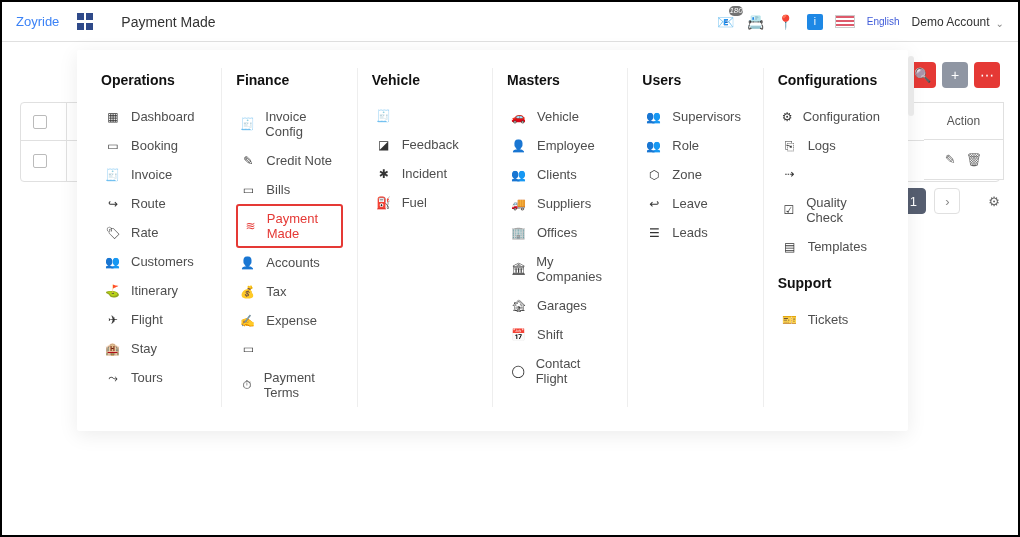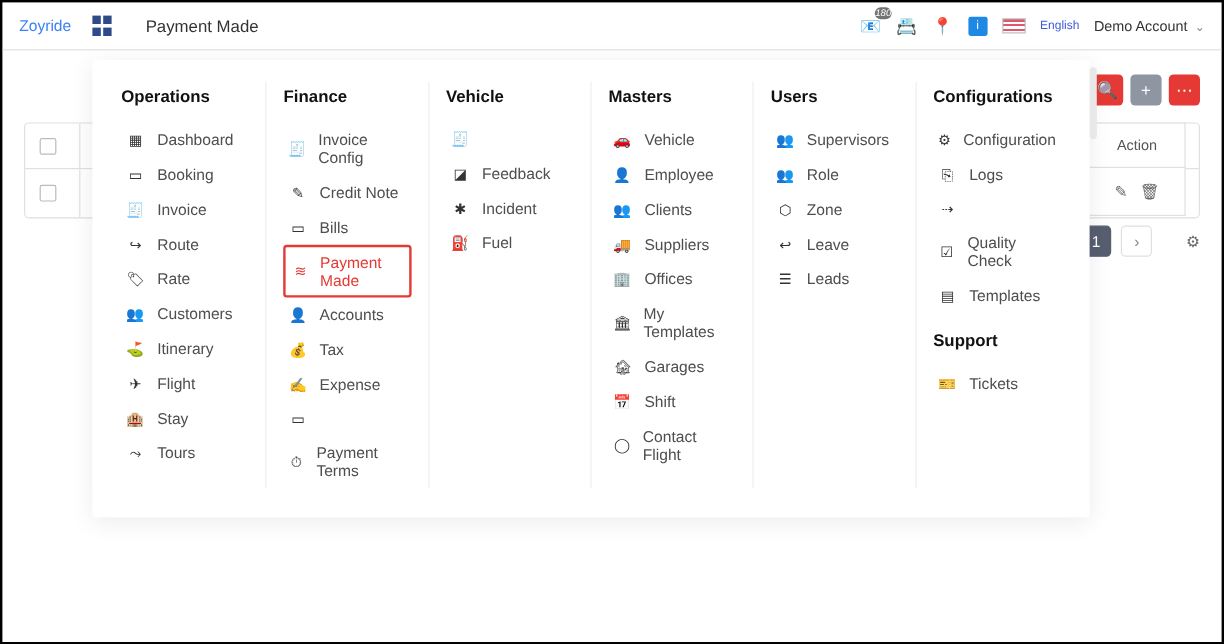--- a/index.html
+++ b/index.html
@@ -41,21 +41,21 @@
   
   .grid-top{position:absolute;left:18px;right:18px;top:60px;display:flex;justify-content:flex-end;gap:6px;}
   .btn-sq{width:26px;height:26px;border-radius:4px;display:flex;align-items:center;justify-content:center;color:#fff;font-size:14px;}
   .btn-red{background:var(--accent-red);}
   .btn-gray-sq{background:var(--btn-gray);}
   .table-shadow{position:absolute;left:18px;right:18px;top:100px;height:80px;border:1px solid var(--border);border-radius:4px;background:#fff;}
   .table-shadow .hdr{height:38px;display:flex;align-items:center;border-bottom:1px solid var(--border);}
   .table-shadow .cell{padding:0 12px;font-size:12px;color:#555;border-right:1px solid var(--border);height:100%;display:flex;align-items:center;}
   .chk{width:14px;height:14px;border:1px solid #bbb;border-radius:2px;}
   .row{height:40px;display:flex;align-items:center;}
-  .action-col{position:absolute;right:30px;top:100px;width:80px;}
+  .action-col{position:absolute;right:14px;top:100px;width:80px;}
   .action-col .ahdr{height:38px;border:1px solid var(--border);border-left:none;display:flex;align-items:center;justify-content:center;font-size:12px;color:#555;background:#fff;}
   .action-col .arow{height:40px;border:1px solid var(--border);border-top:none;border-left:none;display:flex;align-items:center;justify-content:center;gap:10px;background:#fff;color:#666;}
   .pager{position:absolute;right:18px;top:186px;display:flex;align-items:center;gap:8px;}
   .pg-btn{width:26px;height:26px;border:1px solid var(--border);border-radius:4px;display:flex;align-items:center;justify-content:center;color:#888;background:#fff;}
   .pg-btn.active{background:#565e70;color:#fff;border-color:#565e70;}
   .gear{color:#666;margin-left:20px;}
 </style>
 </head>
 <body>
 
@@ -241,21 +241,21 @@
       <div class="item">
           <i>🚚</i>
           <span>Suppliers</span>
         </div>
       <div class="item">
           <i>🏢</i>
           <span>Offices</span>
         </div>
       <div class="item">
           <i>🏛</i>
-          <span>My Templates</span>
+          <span>My Companies</span>
         </div>
       <div class="item">
           <i>🏚</i>
           <span>Garages</span>
         </div>
       <div class="item">
           <i>📅</i>
           <span>Shift</span>
         </div>
       <div class="item">

